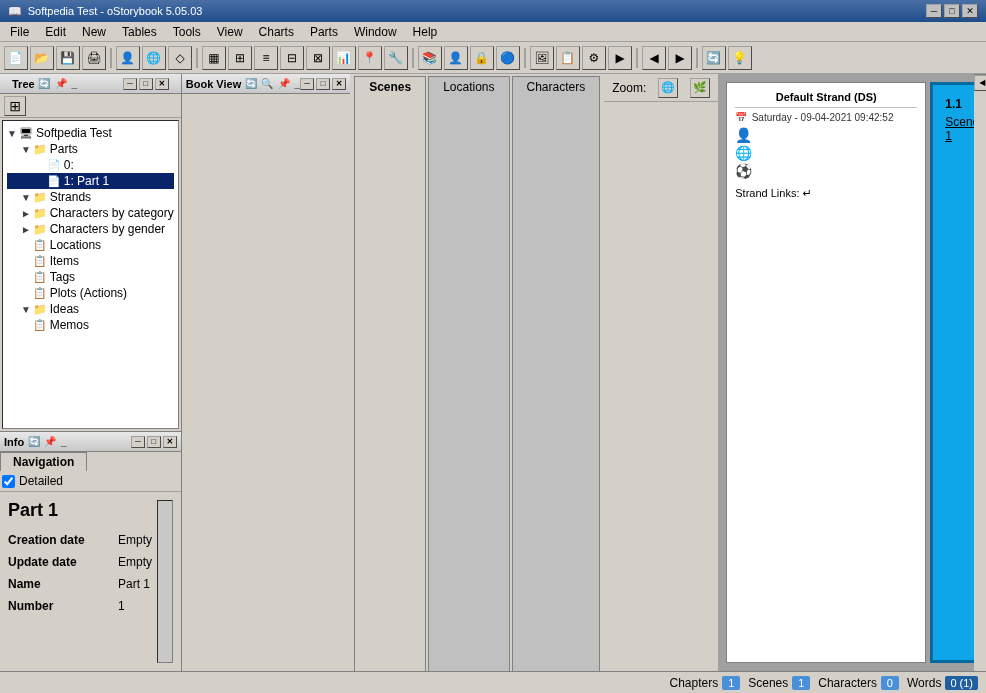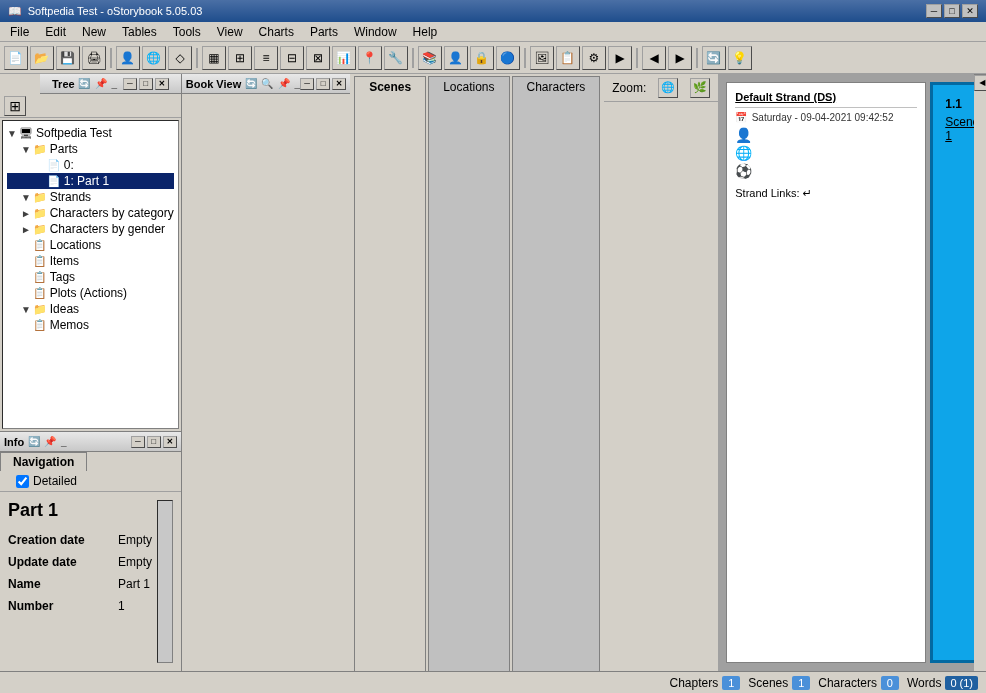--- a/index.html
+++ b/index.html
@@ -109,21 +109,20 @@
     .panel-titlebar {
       background: linear-gradient(to bottom, #e8e8e8, #c8c8c8);
       height: 20px;
       display: flex;
       align-items: center;
       justify-content: space-between;
       padding: 0 12px;
       border-bottom: 1px solid #808080;
       font-size: 11px;
       font-weight: bold;
-      margin-left: 40px;
     }
     .panel-title-label {
       display: flex;
       align-items: center;
       gap: 4px;
     }
     .panel-controls {
       display: flex;
       gap: 2px;
     }
@@ -236,21 +235,21 @@
       font-weight: bold;
       font-size: 12px;
     }
     .info-value {
       font-size: 12px;
     }
     .info-checkbox {
       display: flex;
       align-items: center;
       gap: 4px;
-      padding: 3px 16px;
+      padding: 3px 2px;
     }
 
     
     .right-panel {
       flex: 1;
       display: flex;
       flex-direction: row;
     }
     .bookview-titlebar {
       background: linear-gradient(to bottom, #e8e8e8, #c8c8c8);
@@ -314,24 +313,24 @@
     .strand-card {
       background: white;
       border: 1px solid #808080;
       width: 200px;
       flex-shrink: 0;
       padding: 8px;
     }
     .strand-title {
       font-size: 11px;
       font-weight: bold;
+      text-align: center;
       margin-bottom: 4px;
       border-bottom: 1px solid #c0c0c0;
       padding-bottom: 4px;
-      text-decoration: underline;
     }
     .strand-date {
       font-size: 10px;
       display: flex;
       align-items: center;
       gap: 4px;
       margin-bottom: 4px;
       color: #333;
     }
     .strand-icon {

